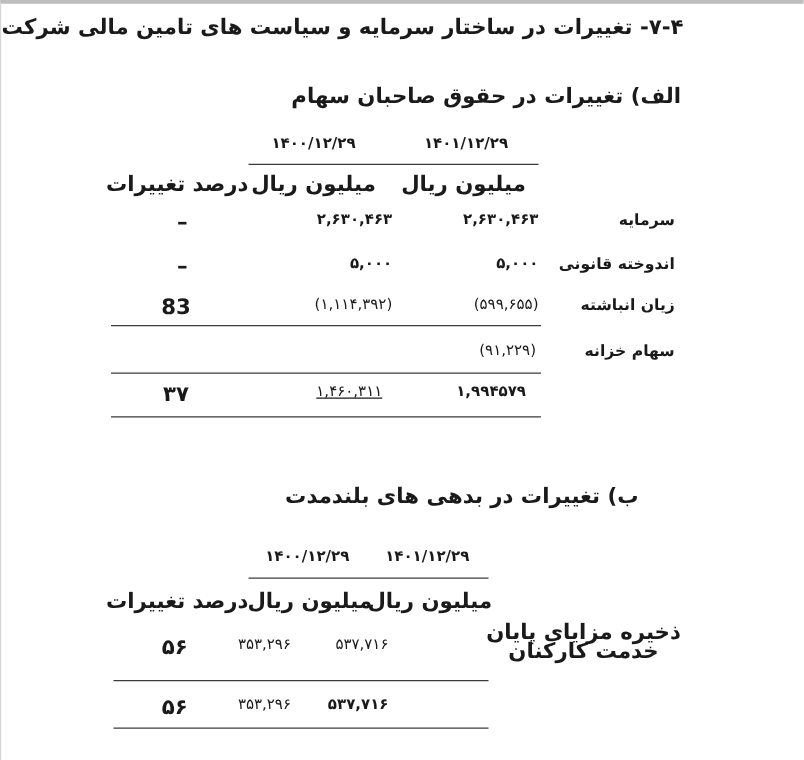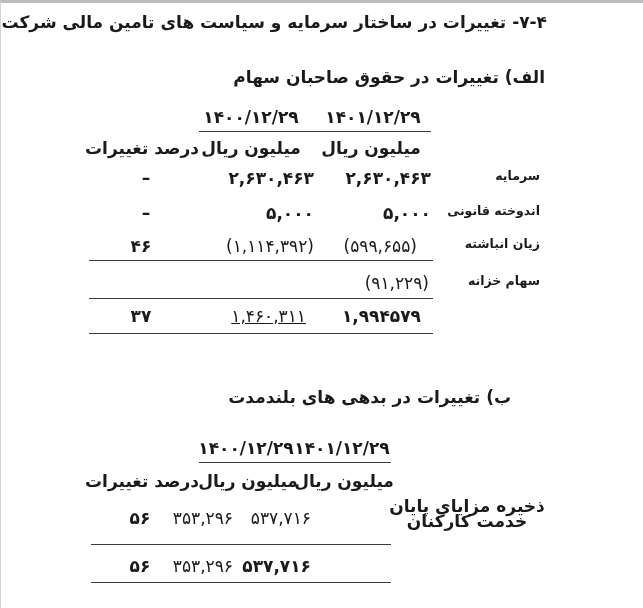--- a/index.html
+++ b/index.html
@@ -10,21 +10,21 @@
     border-top:3px solid #bdbdbd;
     border-left:1px solid #d6d6d6;
     box-sizing:border-box;
     font-family:"DejaVu Sans", sans-serif;
     color:#1a1a1a;
     overflow:hidden;
   }
   .abs{position:absolute;white-space:nowrap;}
   .b{font-weight:bold;}
   .t{font-size:17px;}
-  .num{direction:ltr;text-align:right;font-size:17px;}
+  .num{direction:ltr;text-align:right;font-size:12px;}
   .ctr{text-align:center;}
   .rline{position:absolute;height:1px;background:#3c3c3c;}
   .lbl{font-size:12.5px;font-weight:bold;text-align:left;}
 </style>
 </head>
 <body>
 
 <div id="page">
 
   <div class="abs t b" style="top:9px; right:96px;">۷-۴- تغییرات در ساختار سرمایه و سیاست های تامین مالی شرکت اصلی</div>
@@ -43,23 +43,23 @@
   <div class="abs num b" style="top:165px; left:330px; width:100px;">۲,۶۳۰,۴۶۳</div>
   <div class="abs num b" style="top:165px; left:213px; width:100px;">۲,۶۳۰,۴۶۳</div>
   <div class="abs t b ctr" style="top:165px; left:95px; width:100px;">–</div>
 
   <div class="abs lbl" style="top:200px; right:103px;">اندوخته قانونی</div>
   <div class="abs num b" style="top:200px; left:330px; width:100px;">۵,۰۰۰</div>
   <div class="abs num b" style="top:200px; left:213px; width:100px;">۵,۰۰۰</div>
   <div class="abs t b ctr" style="top:200px; left:95px; width:100px;">–</div>
 
   <div class="abs lbl" style="top:233px; right:103px;">زیان انباشته</div>
-  <div class="abs num" style="top:233px; left:316px; width:100px;">(۵۹۹,۶۵۵)</div>
+  <div class="abs num" style="top:233px; left:330px; width:100px;">(۵۹۹,۶۵۵)</div>
   <div class="abs num" style="top:233px; left:213px; width:100px;">(۱,۱۱۴,۳۹۲)</div>
-  <div class="abs t b ctr" style="top:233px; left:90px; width:100px;">۴۶</div>
+  <div class="abs t b ctr" style="top:233px; left:90px; width:100px;">83</div>
   <div class="rline" style="top:257px; left:88px; width:344px;"></div>
 
   <div class="abs lbl" style="top:270px; right:103px;">سهام خزانه</div>
   <div class="abs num" style="top:270px; left:328px; width:100px;">(۹۱,۲۲۹)</div>
   <div class="rline" style="top:295px; left:88px; width:344px;"></div>
 
   <div class="abs num b" style="top:303px; left:320px; width:100px;">۱,۹۹۴۵۷۹</div>
   <div class="abs num" style="top:303px; left:205px; width:100px;text-decoration:underline;">۱,۴۶۰,۳۱۱</div>
   <div class="abs t b ctr" style="top:303px; left:90px; width:100px;">۳۷</div>
   <div class="rline" style="top:330px; left:88px; width:344px;"></div>

